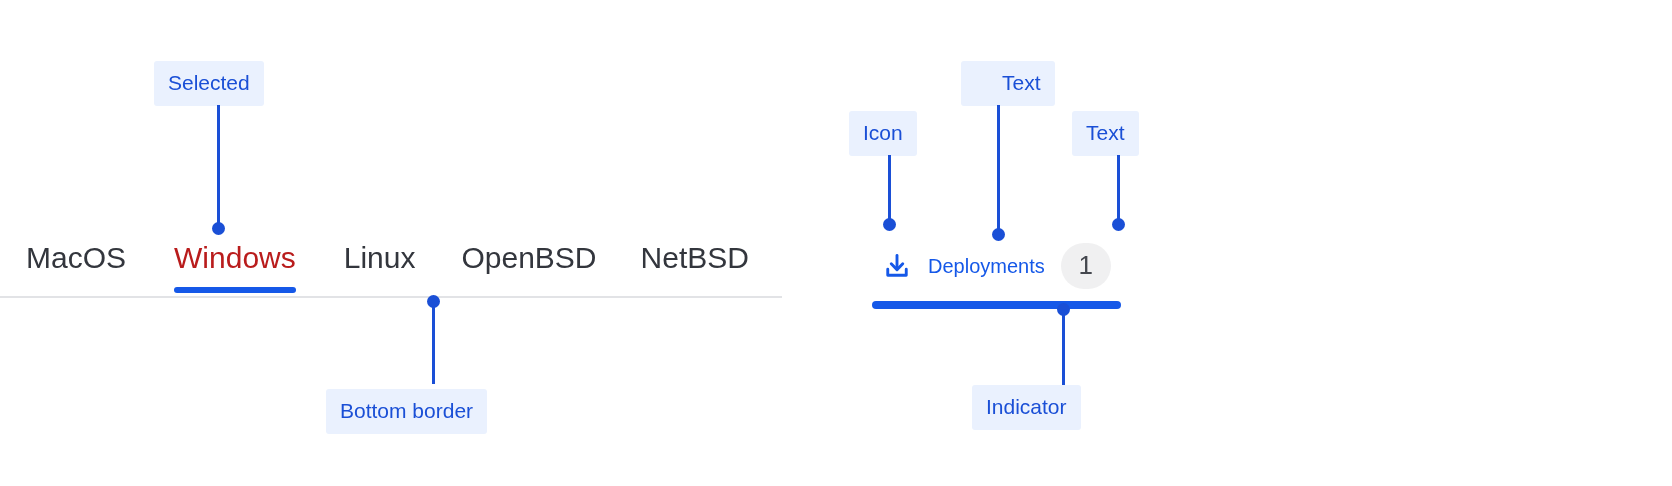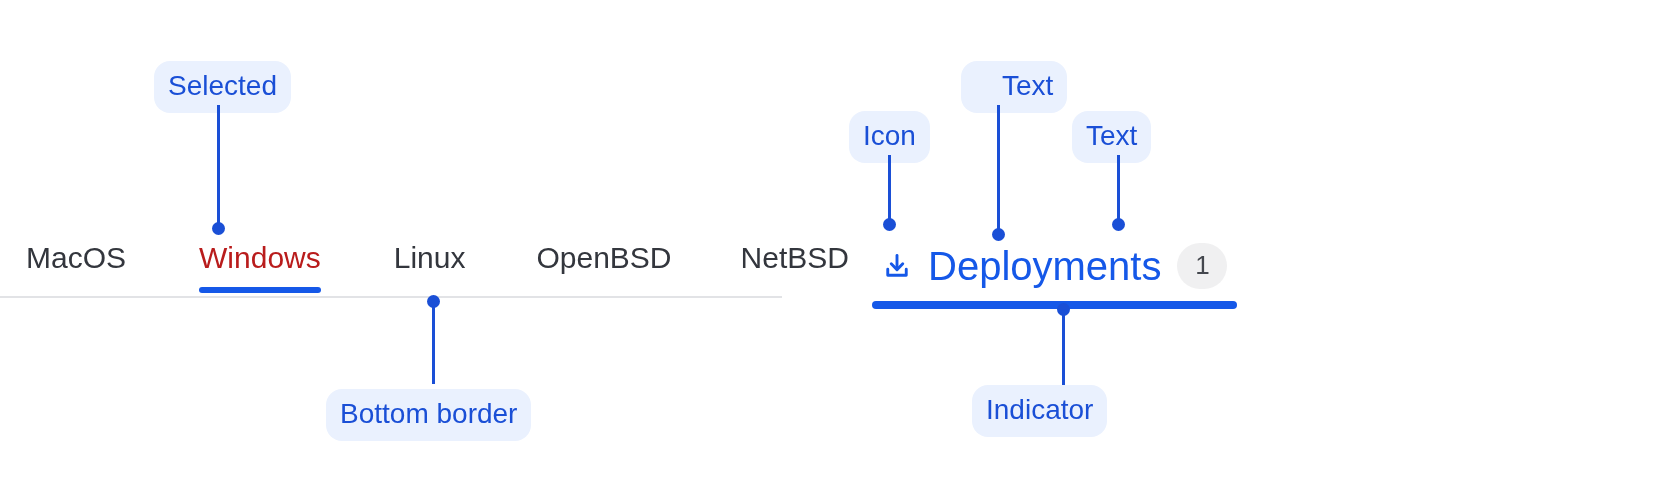--- a/index.html
+++ b/index.html
@@ -13,24 +13,24 @@
     position: relative;
     font-family: "Liberation Sans", sans-serif;
     overflow: hidden;
   }
 
   
   .callout {
     position: absolute;
     background: #eaf1fe;
     color: #1a4fd6;
-    font-size: 28px;
+    font-size: 21px;
     line-height: 1;
     padding: 11px 14px 13px 14px;
-    border-radius: 16px;
+    border-radius: 3px;
     white-space: nowrap;
   }
   .leader {
     position: absolute;
     width: 3px;
     background: #1a4fd6;
   }
   .leader-dot {
     position: absolute;
     width: 13px;
@@ -43,21 +43,20 @@
   #left-tabs {
     position: absolute;
     left: 0px;
     top: 243px;
     width: 782px;
   }
   .tabstrip {
     display: flex;
     align-items: center;
     position: relative;
-    gap: 25px;
   }
   .tab {
     font-size: 30px;
     line-height: 1;
     color: #33363d;
     padding: 0 0 20px 0;
     position: relative;
     white-space: nowrap;
   }
   .tab.selected { color: #b91c1c; }
@@ -92,21 +91,21 @@
     padding: 0 10px 20px 10px;
     position: relative;
   }
   .dtab-icon {
     display: block;
     width: 30px;
     height: 30px;
     flex: none;
   }
   .dtab-label {
-    font-size: 40px;
+    font-size: 20px;
     line-height: 1;
     color: #1558e8;
     white-space: nowrap;
   }
   .dtab-count {
     font-size: 26px;
     line-height: 1;
     color: #44474e;
     background: #f0f0f1;
     border-radius: 999px;

